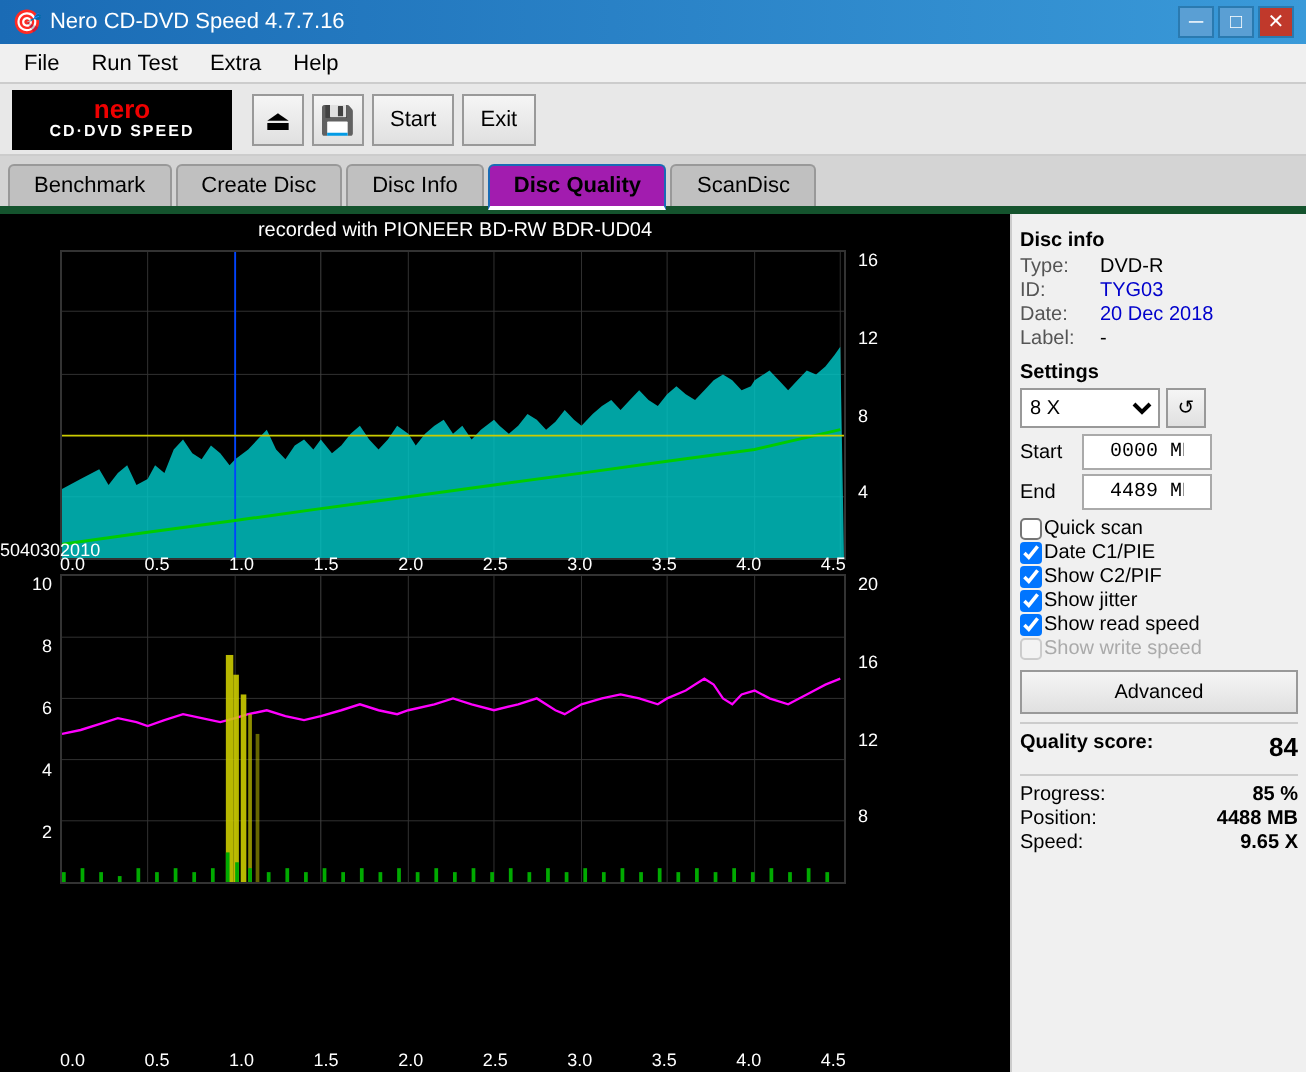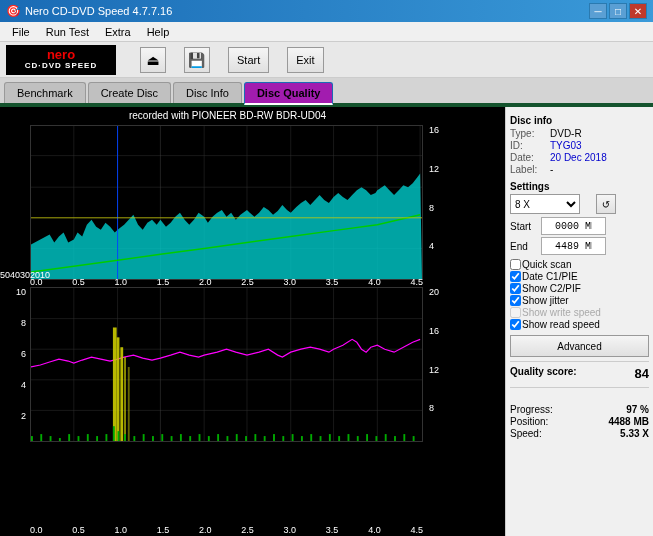--- a/index.html
+++ b/index.html
@@ -52,21 +52,21 @@
     }
 
     
     .toolbar {
       background: #e8e8e8;
       height: 36px;
       display: flex;
       align-items: center;
       padding: 2px 6px;
       border-bottom: 1px solid #ccc;
-      gap: 18px;
+      gap: 4px;
     }
     .nero-logo {
       width: 110px;
       height: 30px;
       background: #000;
       display: flex;
       align-items: center;
       justify-content: center;
       color: #e00;
       font-weight: bold;
@@ -160,21 +160,21 @@
       display: flex;
       margin-bottom: 1px;
     }
     .info-label { color: #555; min-width: 40px; }
     .info-value { color: #000; }
     .info-value.blue { color: #0000cc; }
 
     .settings-row {
       display: flex;
       align-items: center;
-      gap: 16px;
+      gap: 3px;
       margin-bottom: 3px;
     }
     .settings-select {
       height: 20px;
       font-size: 10px;
       border: 1px solid #999;
       background: white;
       width: 70px;
     }
 
@@ -213,21 +213,21 @@
       margin-top: 4px;
       border-top: 1px solid #ccc;
       padding-top: 4px;
     }
     .quality-label { font-weight: bold; }
     .quality-value { font-weight: bold; color: #000; font-size: 13px; }
 
     .progress-section {
       margin-top: 6px;
       border-top: 1px solid #ccc;
-      padding-top: 16px;
+      padding-top: 4px;
     }
     .progress-row {
       display: flex;
       justify-content: space-between;
       margin-bottom: 1px;
     }
 
     
     .stats-bar {
       background: #f0f0f0;
@@ -272,20 +272,21 @@
   <div class="toolbar-icon-btn" title="Save">💾</div>
   <button class="toolbar-btn">Start</button>
   <button class="toolbar-btn">Exit</button>
 </div>
 
 <div class="tabs">
   <div class="tab">Benchmark</div>
   <div class="tab">Create Disc</div>
   <div class="tab">Disc Info</div>
   <div class="tab active">Disc Quality</div>
+  <div class="tab">ScanDisc</div>
 </div>
 
 <div class="main-content">
 
   <div style="flex:1; background:#000; position:relative; overflow:hidden;">
 
     <div style="position:absolute;top:3px;left:35px;right:85px;color:white;font-size:10px;text-align:center;z-index:10;">recorded with PIONEER  BD-RW  BDR-UD04</div>
 
     <div style="position:absolute;top:18px;left:30px;right:82px;height:155px;background:#000;border:1px solid #333;">
       <svg width="100%" height="100%" viewBox="0 0 420 155" preserveAspectRatio="none">
@@ -499,50 +500,50 @@
     </div>
     <div class="checkbox-row">
       <input type="checkbox" checked="" style="">
       <span>Show C2/PIF</span>
     </div>
     <div class="checkbox-row">
       <input type="checkbox" checked="" style="">
       <span>Show jitter</span>
     </div>
     <div class="checkbox-row">
+      <input type="checkbox" checked="" style="">
+      <span>Show read speed</span>
+    </div>
+    <div class="checkbox-row">
       <input type="checkbox" disabled="" style="">
       <span style="color:#aaa;">Show write speed</span>
-    </div>
-    <div class="checkbox-row">
-      <input type="checkbox" checked="" style="">
-      <span>Show read speed</span>
     </div>
 
     
     <button class="advanced-btn">Advanced</button>
 
     
     <div class="quality-row">
       <span class="quality-label">Quality score:</span>
       <span class="quality-value">84</span>
     </div>
 
     
     <div class="progress-section">
       <div class="progress-row">
         <span>Progress:</span>
-        <span style="font-weight:bold;">97 %</span>
+        <span style="font-weight:bold;">85 %</span>
       </div>
       <div class="progress-row">
         <span>Position:</span>
         <span style="font-weight:bold;">4488 MB</span>
       </div>
       <div class="progress-row">
         <span>Speed:</span>
-        <span style="font-weight:bold;">5.33 X</span>
+        <span style="font-weight:bold;">9.65 X</span>
       </div>
     </div>
 
   </div>
 </div>
 
 <div class="stats-bar">
 
   
   

